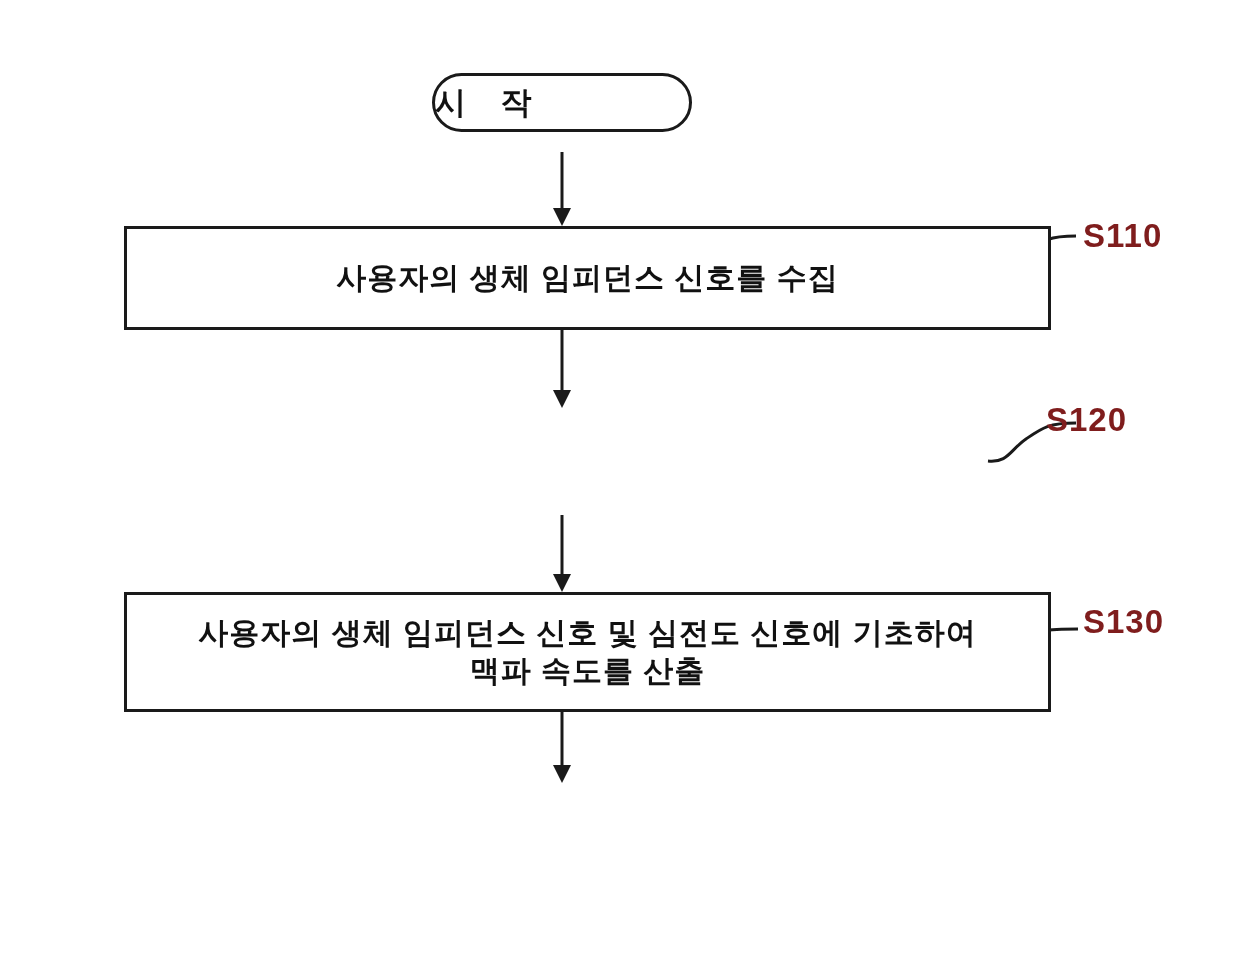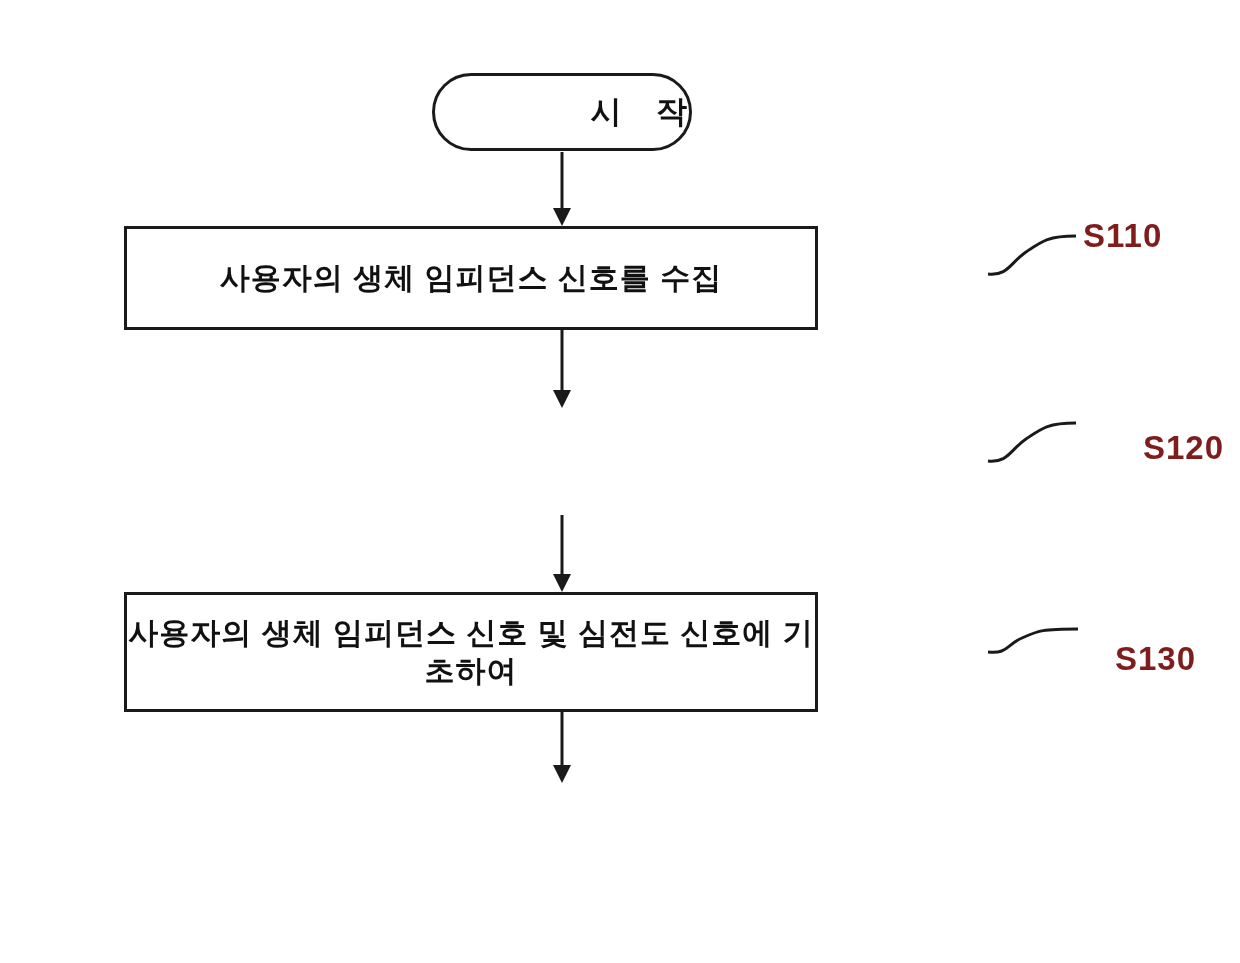--- a/index.html
+++ b/index.html
@@ -10,40 +10,40 @@
     position: relative;
     width: 1240px;
     height: 963px;
     background: #ffffff;
     overflow: hidden;
   }
 
   .terminal {
     position: absolute;
     width: 260px;
-    height: 78px;
+    height: 59px;
     border: 3px solid #1a1a1a;
     border-radius: 40px;
     background: #ffffff;
     display: flex;
     align-items: center;
-    justify-content: flex-end;
+    justify-content: flex-start;
     font-size: 31px;
     font-weight: 700;
     color: #111111;
     letter-spacing: 2px;
     word-spacing: 22px;
   }
   .terminal.start { left: 432px; top: 73px; }
   .terminal.end   { left: 432px; top: 783px; }
 
   .process {
     position: absolute;
     left: 124px;
-    width: 694px;
+    width: 927px;
     border: 3px solid #1a1a1a;
     background: #ffffff;
     display: flex;
     flex-direction: column;
     align-items: center;
     justify-content: center;
     font-size: 30px;
     font-weight: 700;
     color: #111111;
     letter-spacing: 1px;
@@ -56,22 +56,22 @@
 
   .step-label {
     position: absolute;
     font-size: 33px;
     font-weight: 700;
     color: #7f1d1d;
     letter-spacing: 1px;
     white-space: nowrap;
   }
   .step-label.s110 { left: 1083px; top: 217px; }
-  .step-label.s120 { left: 1143px; top: 401px; margin-top: 28px; }
-  .step-label.s130 { left: 1083px; top: 640px; margin-left: 32px; }
+  .step-label.s120 { left: 1046px; top: 401px; }
+  .step-label.s130 { left: 1083px; top: 603px; }
 
   svg.overlay {
     position: absolute;
     left: 0; top: 0;
     width: 1240px;
     height: 963px;
     pointer-events: none;
   }
   svg.overlay .stroke { stroke: #1a1a1a; stroke-width: 3; fill: none; }
   svg.overlay .fill   { fill: #1a1a1a; stroke: none; }
@@ -109,20 +109,21 @@
     <span>시 작</span>
   </div>
 
   <div class="process p1">
     <div>사용자의 생체 임피던스 신호를 수집</div>
   </div>
 
 
   <div class="process p3">
     <div>사용자의 생체 임피던스 신호 및 심전도 신호에 기초하여</div>
+    <div>맥파 속도를 산출</div>
   </div>
 
 
   <div class="step-label s110">S110</div>
   <div class="step-label s120">S120</div>
   <div class="step-label s130">S130</div>
 
 </div>
 
 </body></html>

